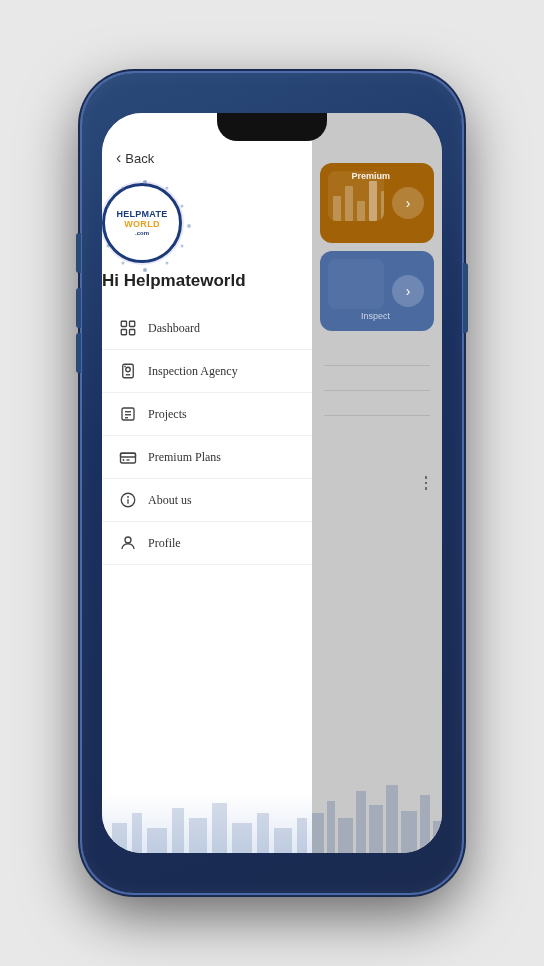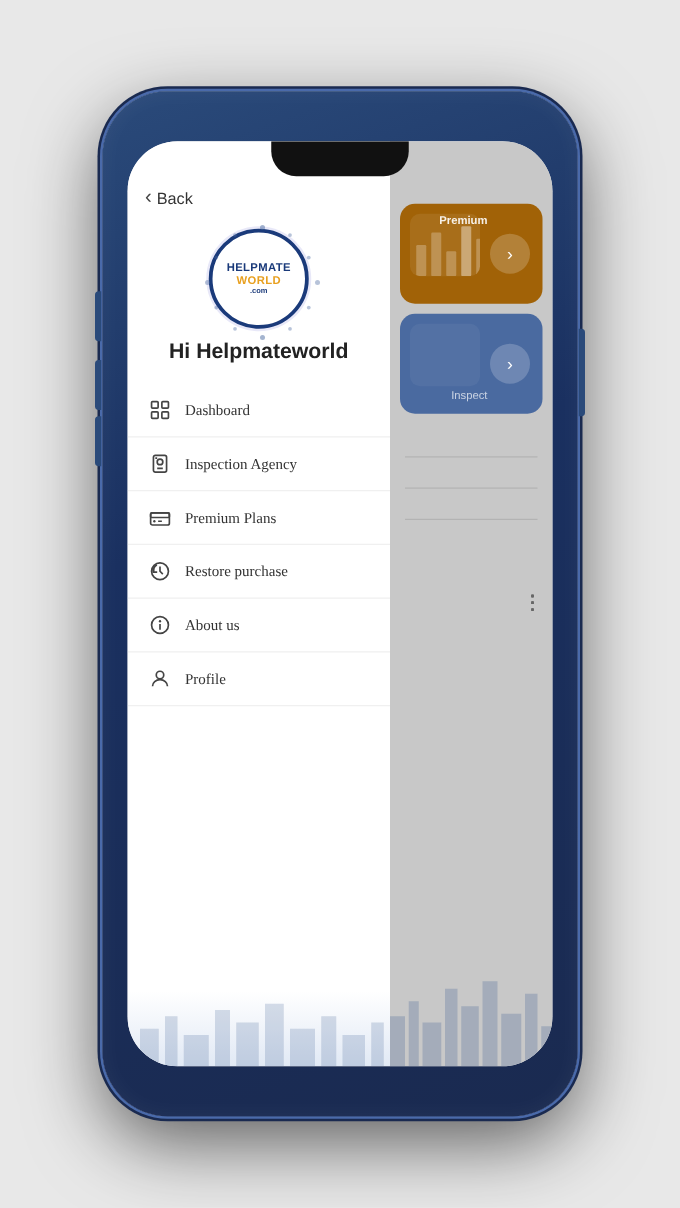--- a/index.html
+++ b/index.html
@@ -157,21 +157,20 @@
 
     .back-arrow {
       font-size: 16px;
       color: #444;
     }
 
     
     .logo-area {
       display: flex;
       flex-direction: column;
-      align-items: center;
       padding: 8px 0 12px 0;
     }
 
     .logo-circle {
       width: 80px;
       height: 80px;
       border: 3px solid #1a3a7a;
       border-radius: 50%;
       display: flex;
       align-items: center;
@@ -299,44 +298,44 @@
               <circle cx="12" cy="10" r="3"></circle>
               <line x1="9" y1="17" x2="15" y2="17"></line>
               <line x1="7" y1="6" x2="9" y2="6"></line>
             </svg>
           </div>
           <span class="menu-label">Inspection Agency</span>
         </div>
 
 
 
+        <div class="menu-item">
+          <div class="menu-icon">
+            <svg viewBox="0 0 24 24" fill="none" stroke="#444" stroke-width="1.8">
+              <rect x="4" y="4" width="16" height="16" rx="2"></rect>
+              <line x1="8" y1="9" x2="16" y2="9"></line>
+              <line x1="8" y1="13" x2="16" y2="13"></line>
+              <line x1="8" y1="17" x2="12" y2="17"></line>
+            </svg>
+          </div>
+          <span class="menu-label">Projects</span>
+        </div>
 
         <div class="menu-item">
           <div class="menu-icon">
             <svg viewBox="0 0 24 24" fill="none" stroke="#444" stroke-width="1.8">
               <rect x="2" y="7" width="20" height="13" rx="2"></rect>
               <rect x="2" y="7" width="20" height="5" rx="1"></rect>
               <line x1="6" y1="16" x2="6" y2="16" stroke-width="2.5" stroke-linecap="round"></line>
               <line x1="10" y1="16" x2="14" y2="16"></line>
             </svg>
           </div>
           <span class="menu-label">Premium Plans</span>
         </div>
 
-        <div class="menu-item">
-          <div class="menu-icon">
-            <svg viewBox="0 0 24 24" fill="none" stroke="#444" stroke-width="1.8">
-              <circle cx="12" cy="12" r="9"></circle>
-              <path d="M12 7v5l3 3"></path>
-              <path d="M8 5.5 A7 7 0 0 0 5 12" stroke-width="2" stroke-linecap="round"></path>
-              <polyline points="5,9 5,13 9,13" fill="none"></polyline>
-            </svg>
-          </div>
-          <span class="menu-label">Restore purchase</span>
-        </div>
 
         <div class="menu-item">
           <div class="menu-icon">
             <svg viewBox="0 0 24 24" fill="none" stroke="#444" stroke-width="1.8">
               <circle cx="12" cy="12" r="9"></circle>
               <line x1="12" y1="8" x2="12" y2="8" stroke-width="2.5" stroke-linecap="round"></line>
               <line x1="12" y1="11" x2="12" y2="17"></line>
             </svg>
           </div>
           <span class="menu-label">About us</span>

